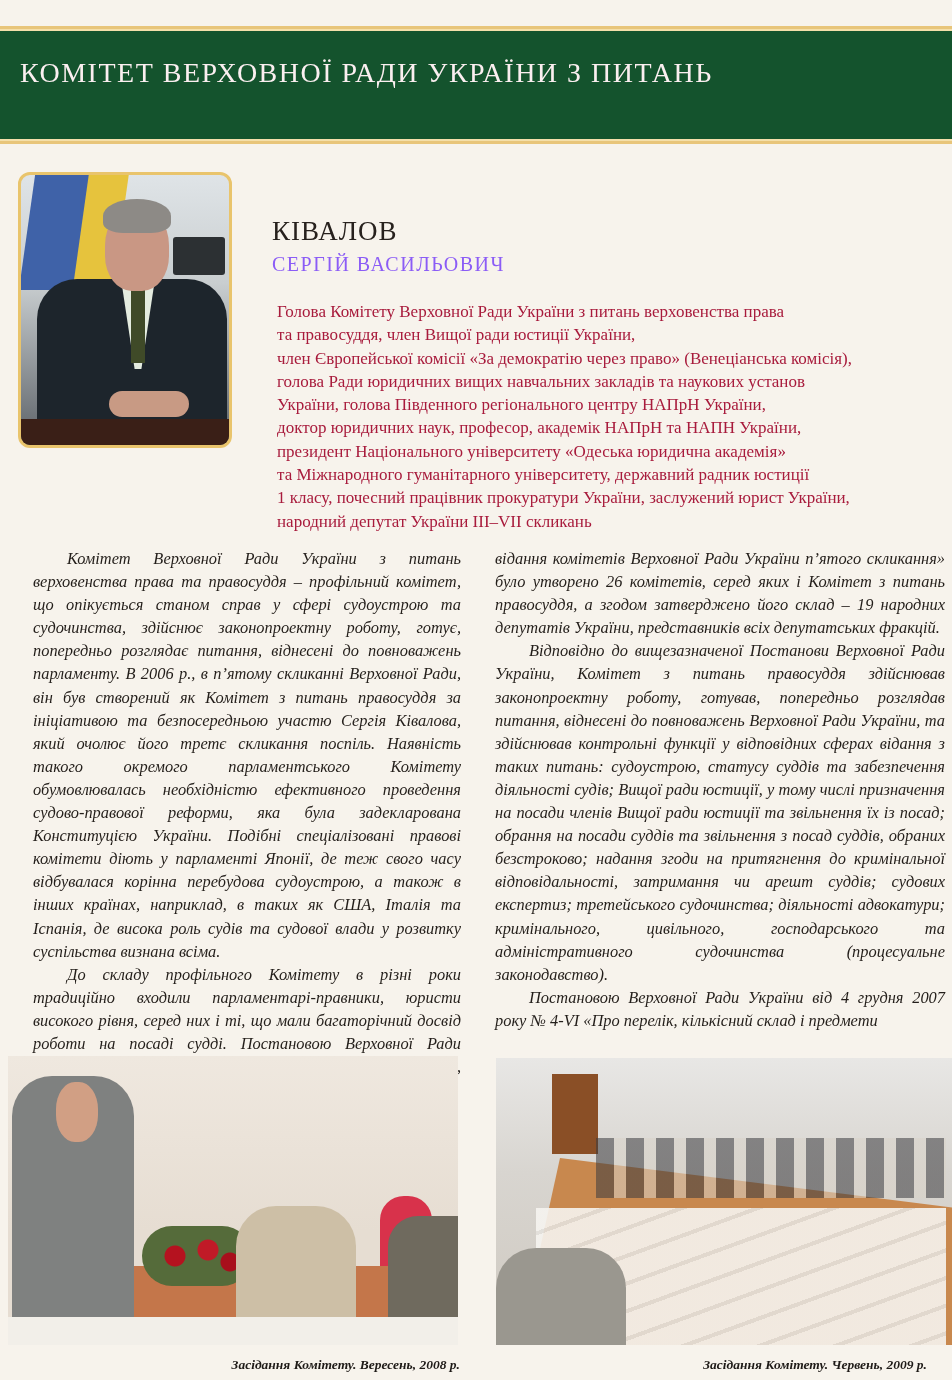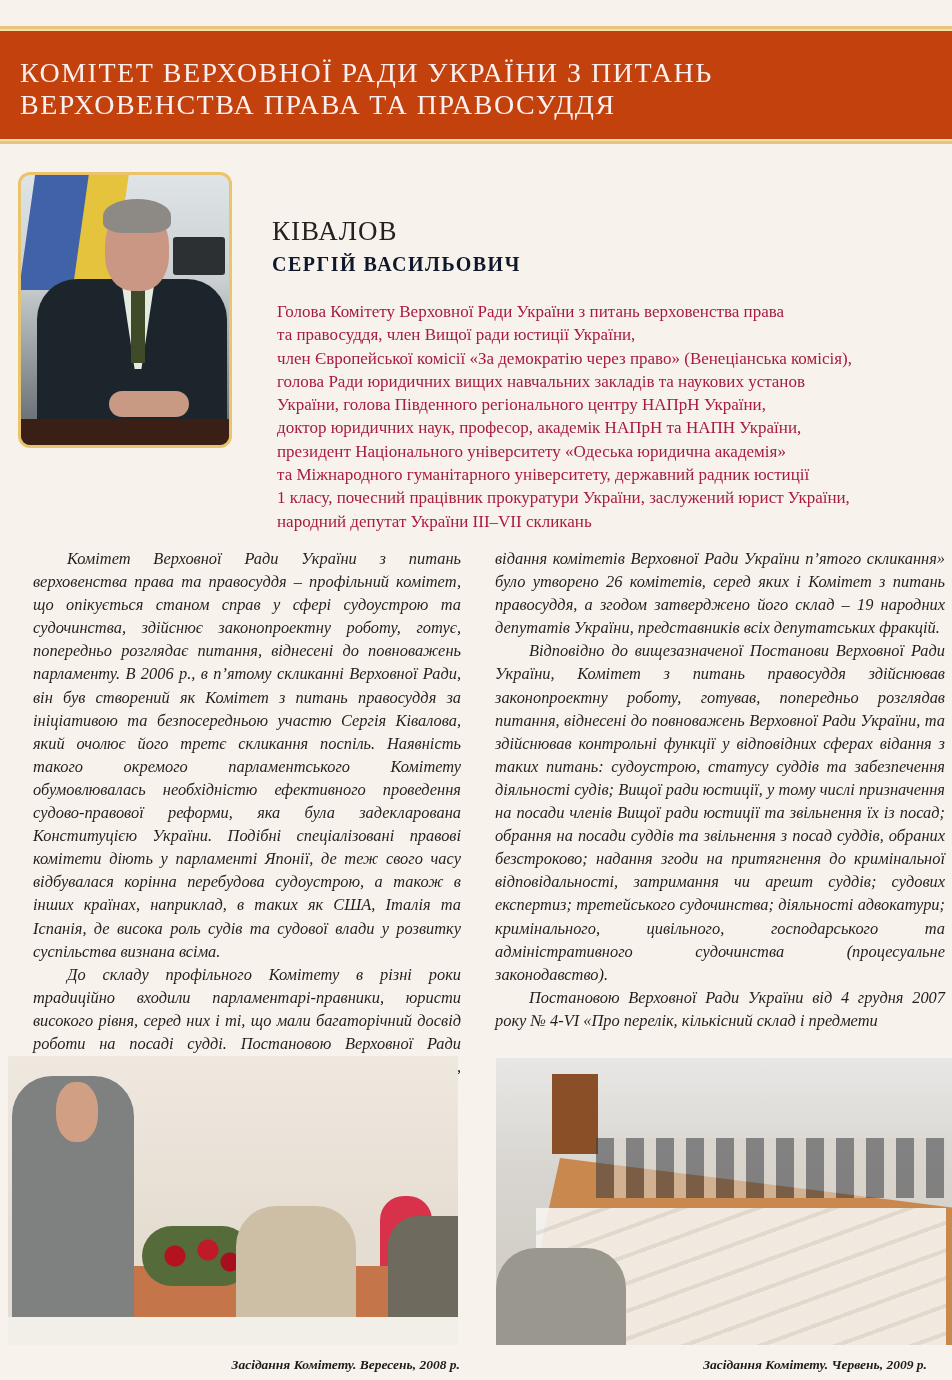--- a/index.html
+++ b/index.html
@@ -4,21 +4,21 @@
 <style>
   html, body { margin: 0; padding: 0; }
   body {
     width: 952px; height: 1380px; position: relative; overflow: hidden;
     background: #f7f3ec;
     font-family: "Liberation Serif", "DejaVu Serif", serif;
     color: #1e1a17;
   }
   .banner {
     position: absolute; left: 0; top: 26px; width: 952px; height: 118px;
-    background: #c2410c;
+    background: #14532d;
     border-top: 3px solid #e8c57a;
     border-bottom: 3px solid #e8c57a;
     box-shadow: 0 -2px 0 #f4dfaa inset, 0 2px 0 #f4dfaa inset;
     box-sizing: border-box;
   }
   .banner-title {
     position: absolute; left: 20px; top: 28px;
     margin: 0; font-weight: normal;
     font-family: "Liberation Serif", "DejaVu Serif", serif;
     font-size: 28px; line-height: 32px; letter-spacing: 1.5px;
@@ -40,22 +40,22 @@
   .shirt { position: absolute; left: 100px; top: 104px; width: 34px; height: 90px; background: #e4ece0; clip-path: polygon(0 0,100% 0, 60% 100%, 40% 100%); }
   .tie { position: absolute; left: 110px; top: 112px; width: 14px; height: 76px; background: #3f4a28; }
   .desk { position: absolute; left: 0; bottom: 0; width: 100%; height: 26px; background: #3a1f17; }
   .hands { position: absolute; left: 88px; top: 216px; width: 80px; height: 26px; background: #c89a84; border-radius: 14px; }
 
   .surname {
     position: absolute; left: 272px; top: 216px; margin: 0; font-weight: normal;
     font-size: 27px; letter-spacing: 1px; color: #27211d;
   }
   .given {
-    position: absolute; left: 272px; top: 253px; margin: 0; font-weight: bold;
-    font-size: 20px; letter-spacing: 1.5px; color: #0f172a;
+    position: absolute; left: 272px; top: 253px; margin: 0; font-weight: normal;
+    font-size: 20px; letter-spacing: 1.5px; color: #8b5cf6;
   }
   .bio {
     position: absolute; left: 270px; top: 293px; width: 680px; margin: 7px;
     font-family: "Liberation Serif", "DejaVu Serif", serif;
     font-size: 17px; line-height: 23.3px; color: #a81b3c;
     white-space: pre-line;
   }
   .col {
     position: absolute; top: 547px; width: 428px;
     font-size: 16.4px; line-height: 23.1px; text-align: justify; color: #231e1a;
@@ -90,21 +90,20 @@
   }
   .caption.c1 { right: 492px; }
   .caption.c2 { right: 25px; }
 </style>
 </head>
 <body>
 
 <div class="banner">
   <h1 class="banner-title">
     <span>Комітет Верховної Ради України з питань</span><br>
-    <span>верховенства права та правосуддя</span>
   </h1>
 </div>
 
 <div class="portrait">
   <div class="flag-blue"></div>
   <div class="flag-yellow"></div>
   <div class="lamp"></div>
   <div class="suit"></div>
   <div class="shirt"></div>
   <div class="tie"></div>

